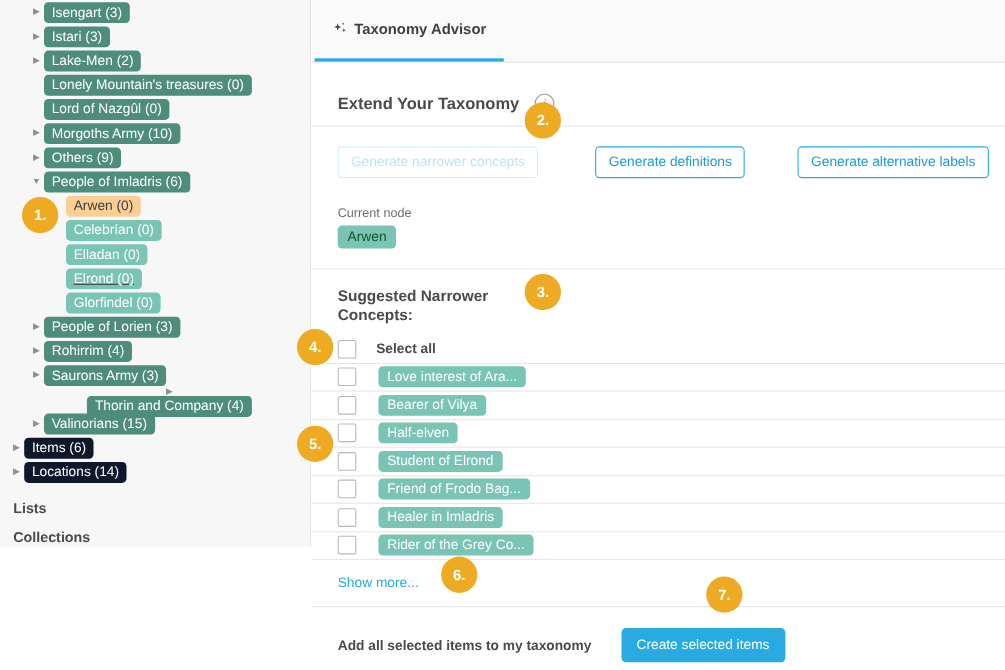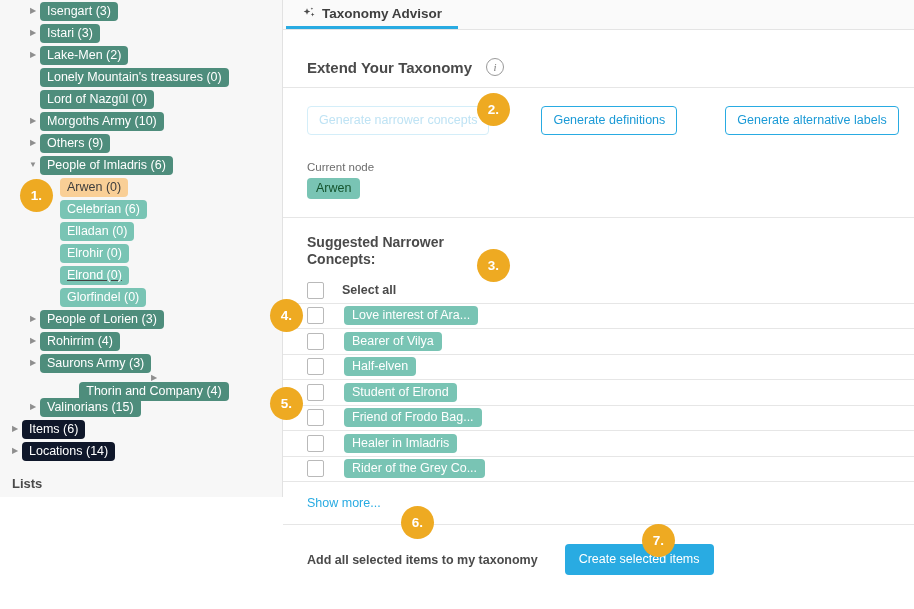--- a/index.html
+++ b/index.html
@@ -89,21 +89,21 @@
   
   .main {
     flex: 1;
     height: 609px;
     background: #ffffff;
     box-sizing: border-box;
     position: relative;
     overflow: hidden;
   }
   .tabbar {
-    height: 30px;
+    height: 57px;
     background: #fafafa;
     border-bottom: 1px solid #e4e4e4;
     display: flex;
     align-items: stretch;
     padding-left: 3px;
     box-sizing: border-box;
   }
   .tab {
     display: flex;
     align-items: center;
@@ -329,29 +329,25 @@
         <li class="tree-row" style="padding-left: 26px;">
           <span class="twisty open"></span>
           <span class="chip green-dark">People of Imladris (6)</span>
         </li>
         <li class="tree-row" style="padding-left: 46px;">
           <span class="twisty blank"></span>
           <span class="chip selected">Arwen (0)</span>
         </li>
         <li class="tree-row" style="padding-left: 46px;">
           <span class="twisty blank"></span>
-          <span class="chip green-light">Celebrían (6)</span>
+          <span class="chip green-light">Celebrían (0)</span>
         </li>
         <li class="tree-row" style="padding-left: 46px;">
           <span class="twisty blank"></span>
           <span class="chip green-light">Elladan (0)</span>
-        </li>
-        <li class="tree-row" style="padding-left: 46px;">
-          <span class="twisty blank"></span>
-          <span class="chip green-light">Elrohir (0)</span>
         </li>
         <li class="tree-row" style="padding-left: 46px; text-decoration: underline;">
           <span class="twisty blank"></span>
           <span class="chip green-light">Elrond (0)</span>
         </li>
         <li class="tree-row" style="padding-left: 46px;">
           <span class="twisty blank"></span>
           <span class="chip green-light">Glorfindel (0)</span>
         </li>
         <li class="tree-row" style="padding-left: 26px; text-align: center;">

